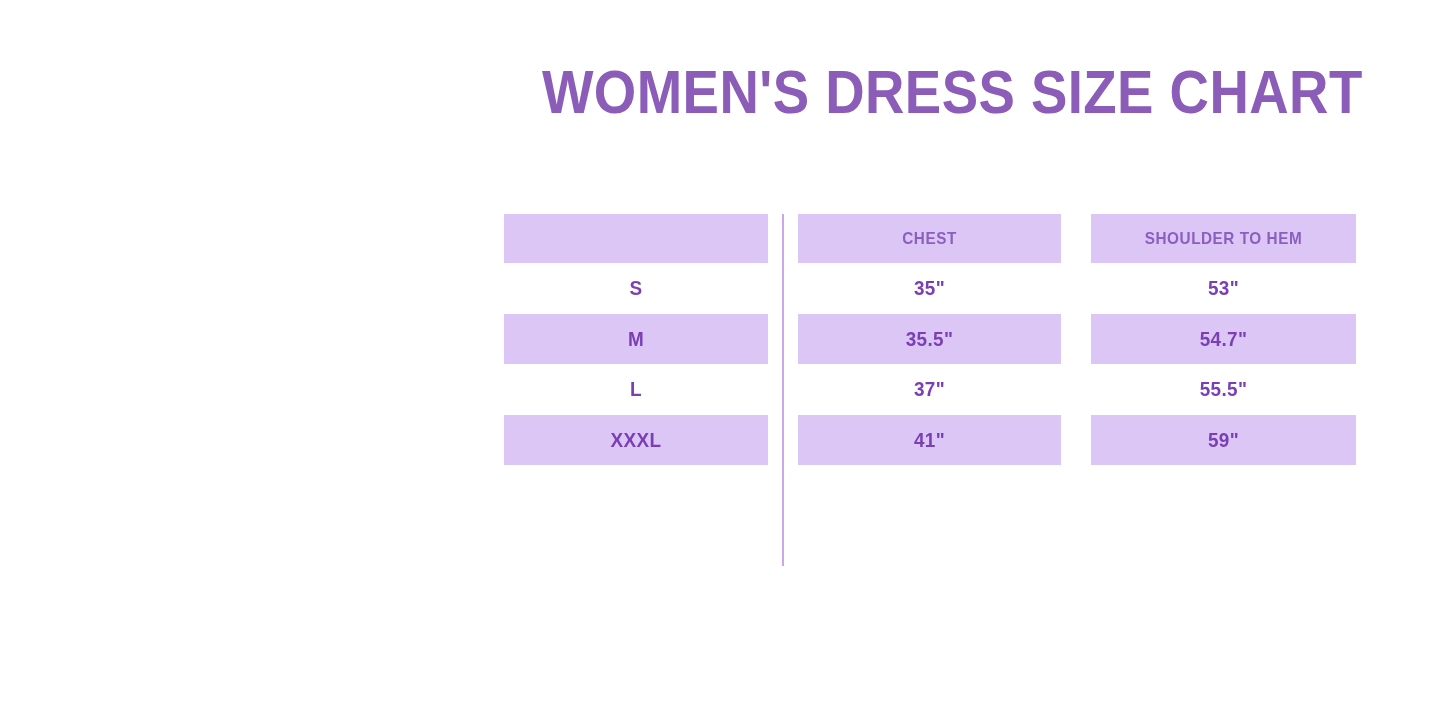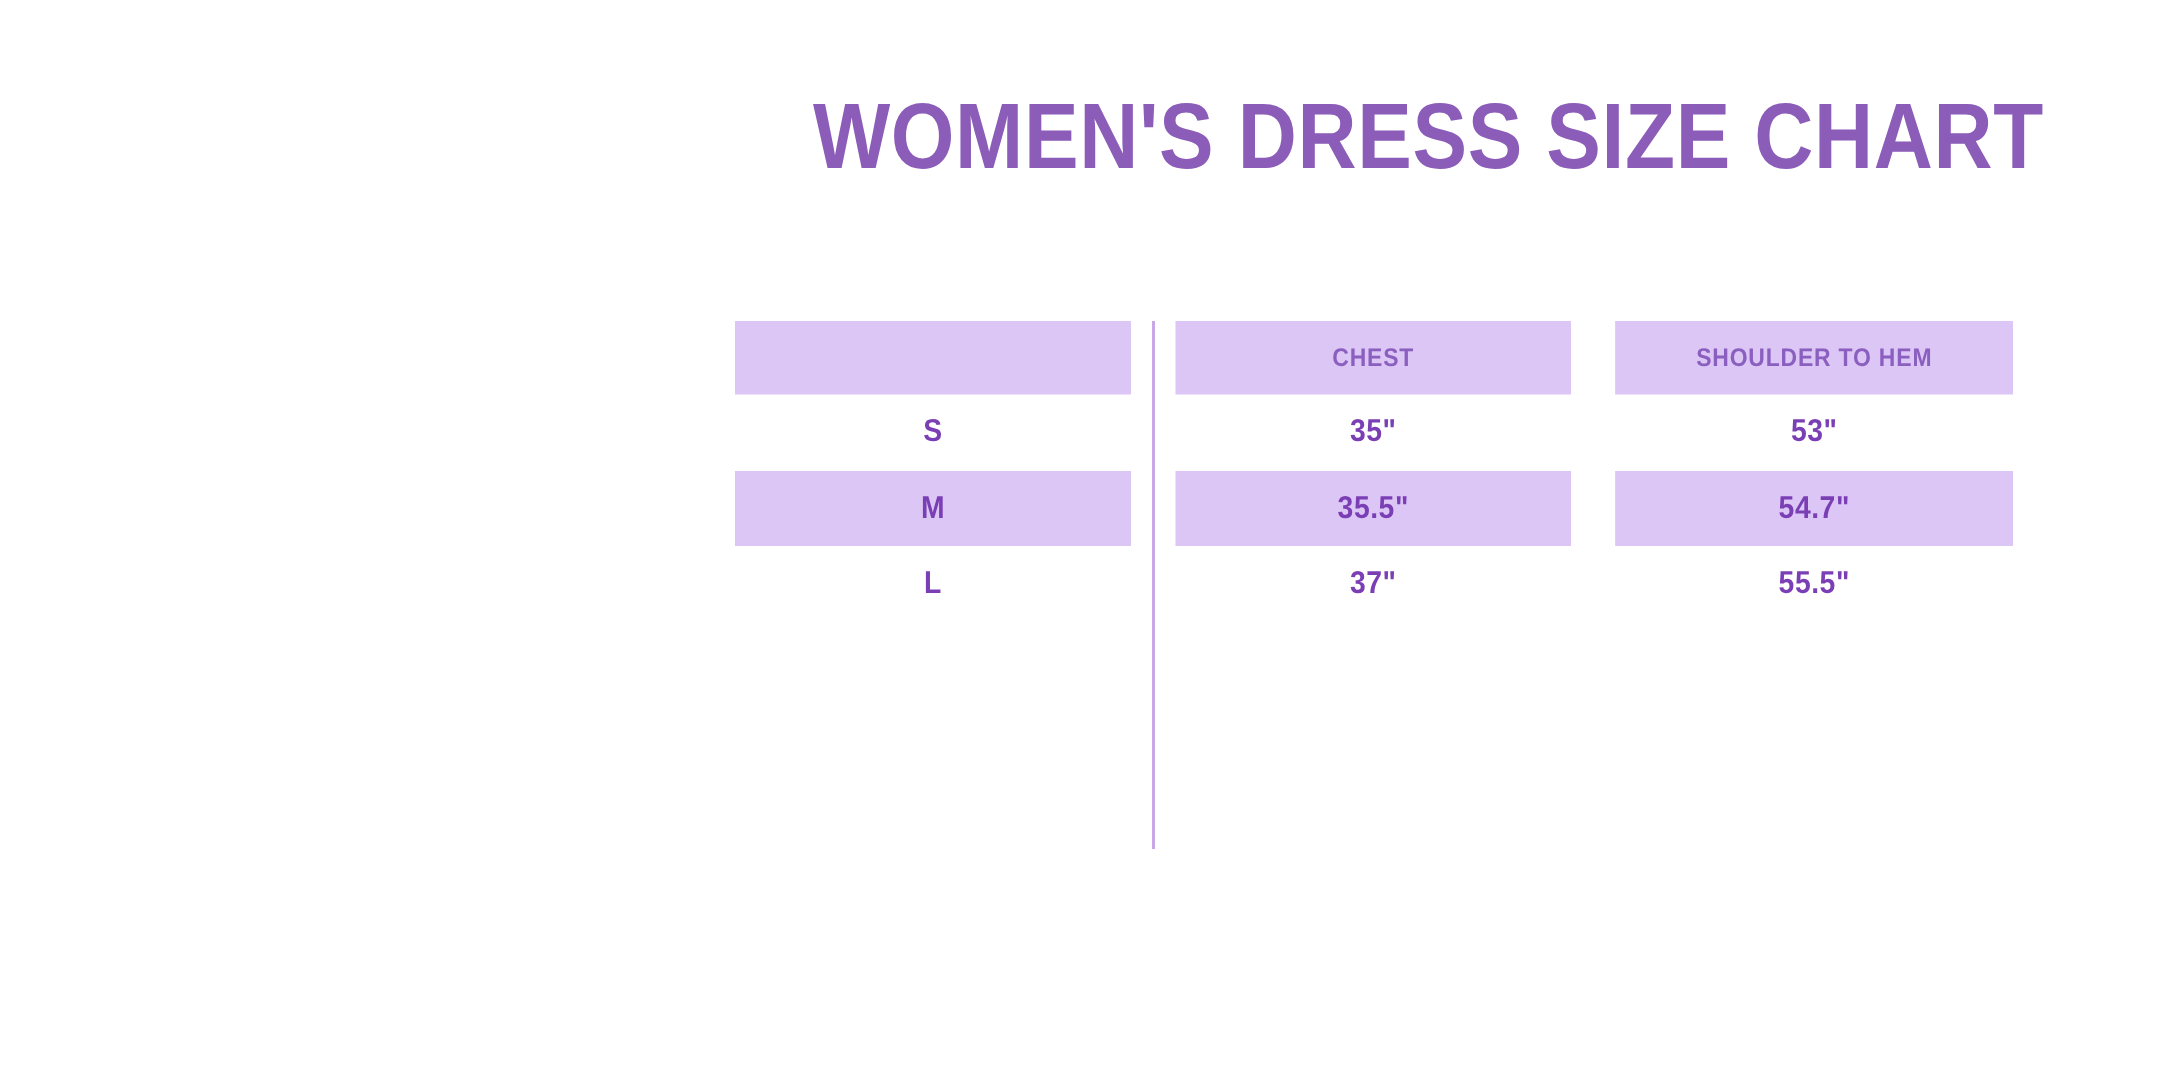--- a/index.html
+++ b/index.html
@@ -31,21 +31,21 @@
     color: #8b5cb8;
     transform: scaleX(0.88);
     transform-origin: center top;
     white-space: nowrap;
     user-select: none;
   }
 
   
   .size-table-wrap {
     position: absolute;
-    left: 475px;
+    left: 489px;
     top: 214px;
     width: 882px;
   }
   table.size-table {
     border-collapse: collapse;
     border-spacing: 0;
     width: 882px;
     table-layout: fixed;
   }
   table.size-table col.c-size     { width: 294px; }
@@ -120,18 +120,23 @@
       <tr class="row-even">
         <td>M</td>
         <td>35.5"</td>
         <td>54.7"</td>
       </tr>
       <tr class="row-odd">
         <td>L</td>
         <td>37"</td>
         <td>55.5"</td>
       </tr>
+      <tr class="row-even">
+        <td>XXXL</td>
+        <td>41"</td>
+        <td>59"</td>
+      </tr>
     </tbody>
   </table>
 
   <div class="divider d1" style="height: 352px;"></div>
 
 </div>
 
 </body></html>

